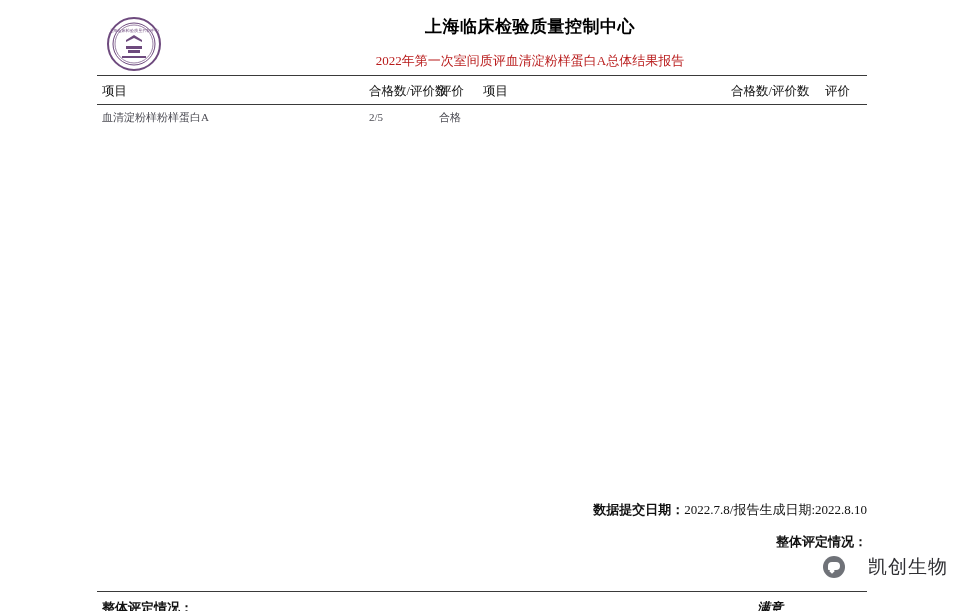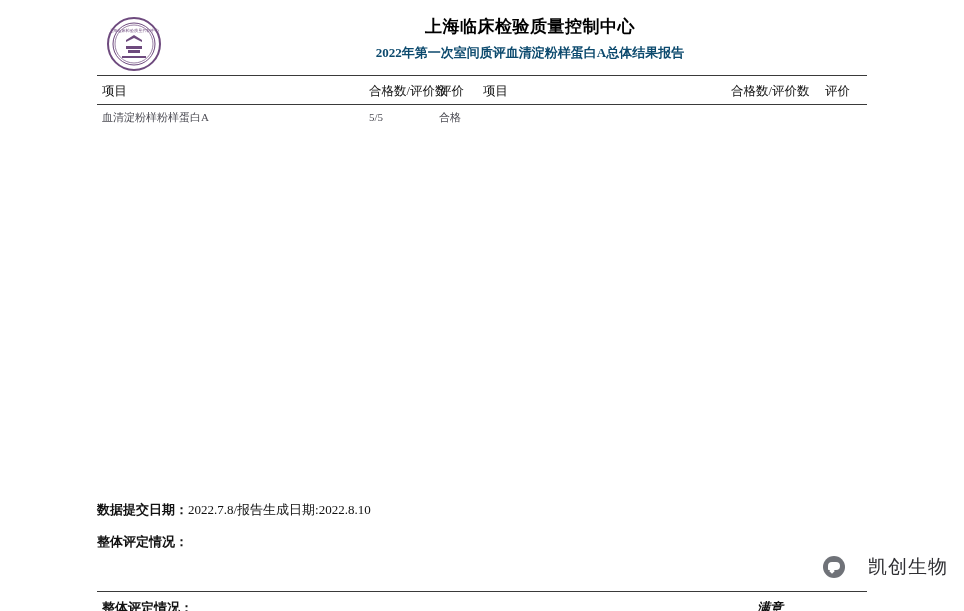--- a/index.html
+++ b/index.html
@@ -49,24 +49,24 @@
   }
   .main-title {
     font-size: 17px;
     font-weight: bold;
     letter-spacing: 0.5px;
     line-height: 26px;
     color: #000;
   }
   .sub-title {
     font-size: 13px;
-    font-weight: bold;
+    font-weight: normal;
     line-height: 22px;
-    margin-top: 2px;
-    color: #0c4a6e;
+    margin-top: 10px;
+    color: #b91c1c;
   }
 
   .rule {
     position: absolute;
     left: 97px;
     width: 770px;
     border-top: 1px solid #3a3a3a;
   }
   .rule-top { top: 67px; }
   .rule-head { top: 96px; }
@@ -110,20 +110,21 @@
     top: 486px;
     width: 770px;
     font-size: 13px;
     font-weight: bold;
     color: #111;
   }
   .footer-line {
     height: 32px;
     line-height: 32px;
     white-space: nowrap;
+    text-align: right;
   }
   .footer-line .val {
     font-weight: normal;
   }
 
   .overall {
     position: absolute;
     left: 97px;
     top: 588px;
     width: 770px;
@@ -214,21 +215,21 @@
       <span class="c-count2">合格数/评价数</span>
       <span class="c-eval2">评价</span>
     </div>
   </div>
 
   <div class="rule rule-head"></div>
 
   <div class="table-body">
     <div class="row">
       <span class="c-item">血清淀粉样粉样蛋白A</span>
-      <span class="c-count">5/5</span>
+      <span class="c-count">2/5</span>
       <span class="c-eval">合格</span>
       <span class="c-item2"></span>
       <span class="c-count2"></span>
       <span class="c-eval2"></span>
     </div>
   </div>
 
   <div class="footer">
     <div class="footer-line">
       <span>数据提交日期：</span><span class="val">2022.7.8/报告生成日期:2022.8.10</span>

